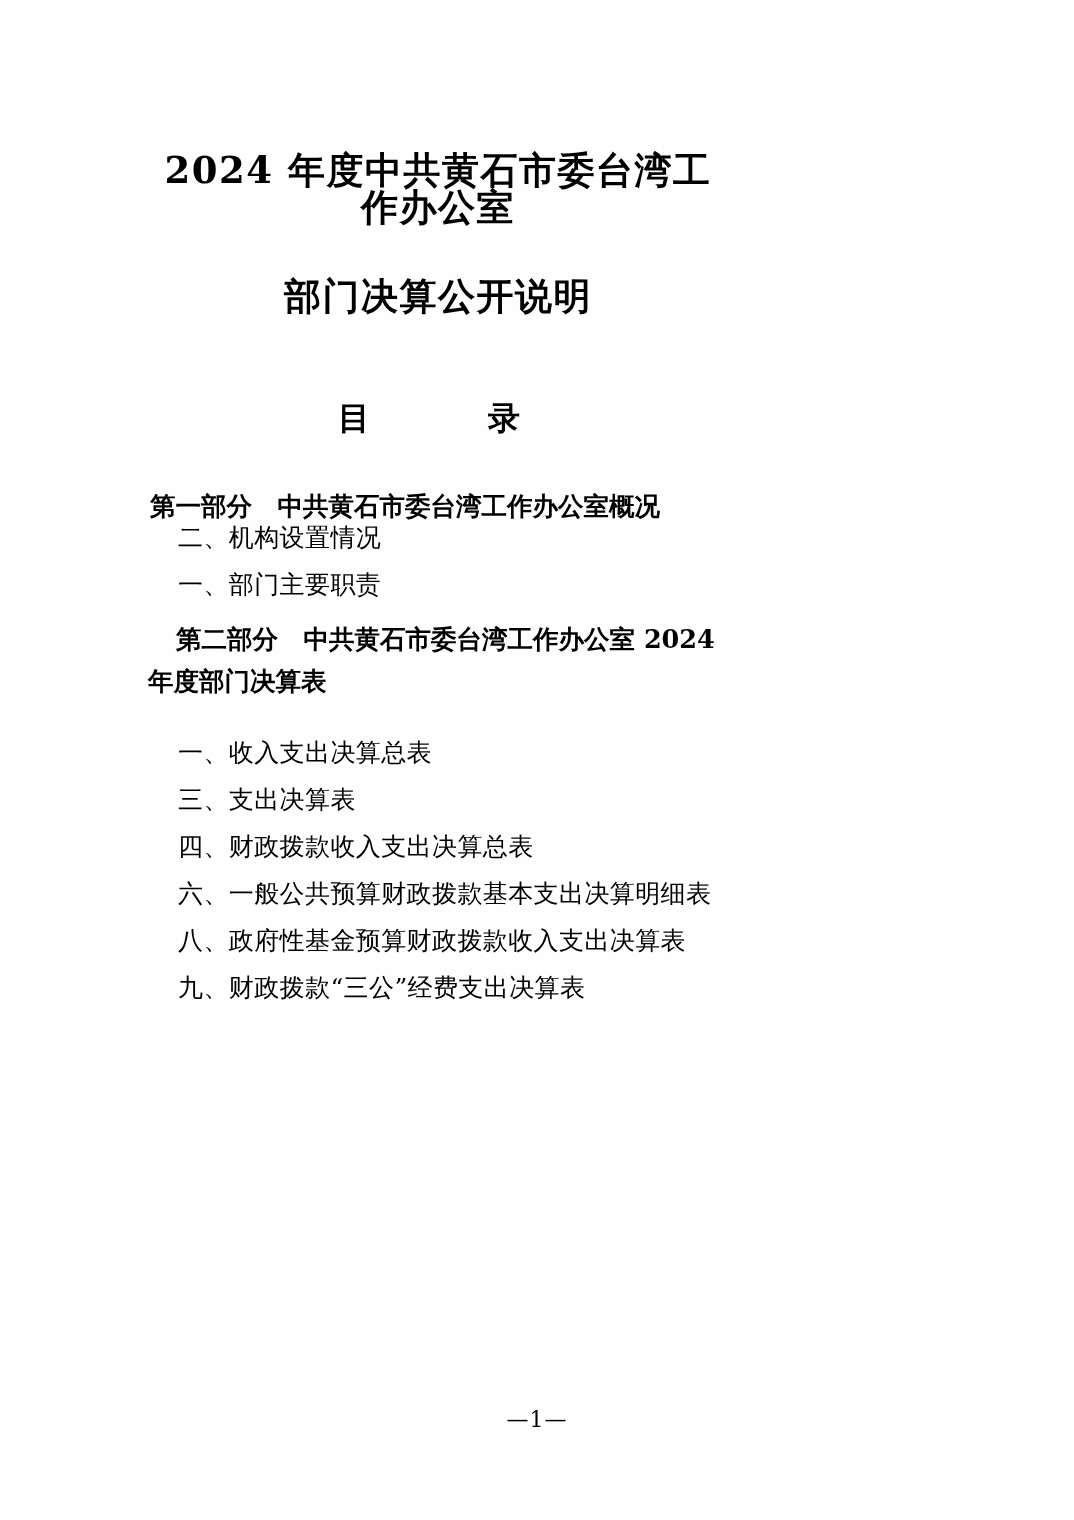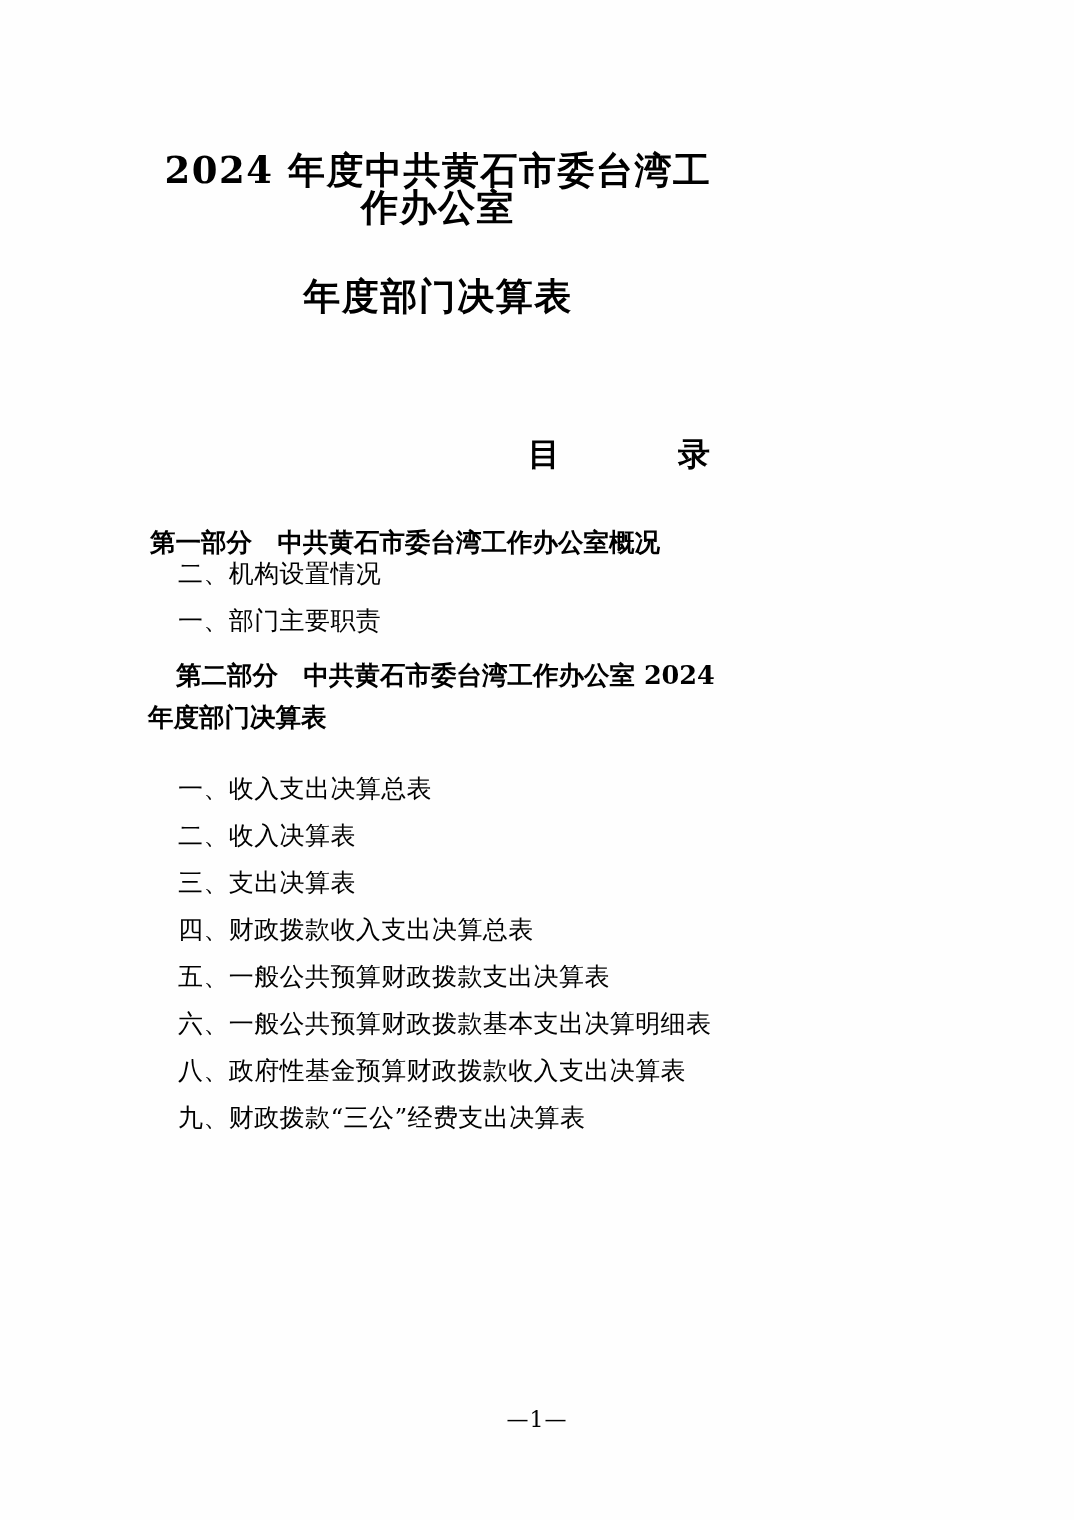--- a/index.html
+++ b/index.html
@@ -38,25 +38,25 @@
   }
   .doc-title .line1 {
     display: block;
     margin-top: 28px;
   }
   .doc-title .line2 {
     display: block;
     margin-top: 52px;
   }
   .toc-heading {
-    text-align: right;
+    text-align: center;
     font-size: 32px;
     font-weight: bold;
     letter-spacing: 18px;
-    margin-top: 118px;
+    margin-top: 82px;
     font-family: Liberation Serif, serif;
   }
   .toc {
     margin-top: 46px;
     font-size: 25px;
     line-height: 1.0;
   }
   .part-line {
     font-weight: bold;
     font-size: 25.5px;
@@ -95,41 +95,39 @@
   }
 </style>
 </head>
 <body>
 
 <div class="page">
   <div class="content">
 
     <div class="doc-title">
       <span class="line1">2024 年度中共黄石市委台湾工作办公室</span>
-      <span class="line2">年度部门决算表</span>
+      <span class="line2">部门决算公开说明</span>
     </div>
 
     <div class="toc-heading">目　　录</div>
 
     <div class="toc">
 
       <div class="part-line first">第一部分　中共黄石市委台湾工作办公室概况</div>
 
       <div class="item">二、机构设置情况</div>
       <div class="item">一、部门主要职责</div>
 
       <div class="part-two">第二部分　中共黄石市委台湾工作办公室 2024 年度部门决算表</div>
 
       <div class="group-gap"></div>
 
       <div class="item">一、收入支出决算总表</div>
-      <div class="item">二、收入决算表</div>
       <div class="item">三、支出决算表</div>
       <div class="item">四、财政拨款收入支出决算总表</div>
-      <div class="item">五、一般公共预算财政拨款支出决算表</div>
       <div class="item">六、一般公共预算财政拨款基本支出决算明细表</div>
       <div class="item">八、政府性基金预算财政拨款收入支出决算表</div>
       <div class="item">九、财政拨款“三公”经费支出决算表</div>
 
     </div>
   </div>
 
   <div class="page-number">—1—</div>
 </div>
 

